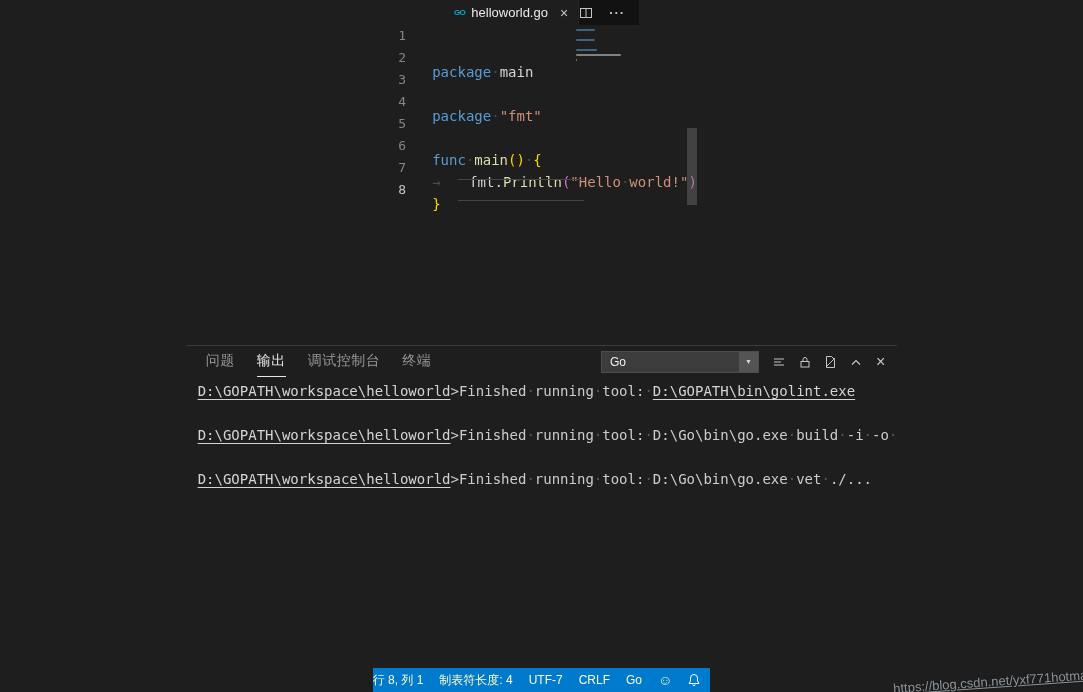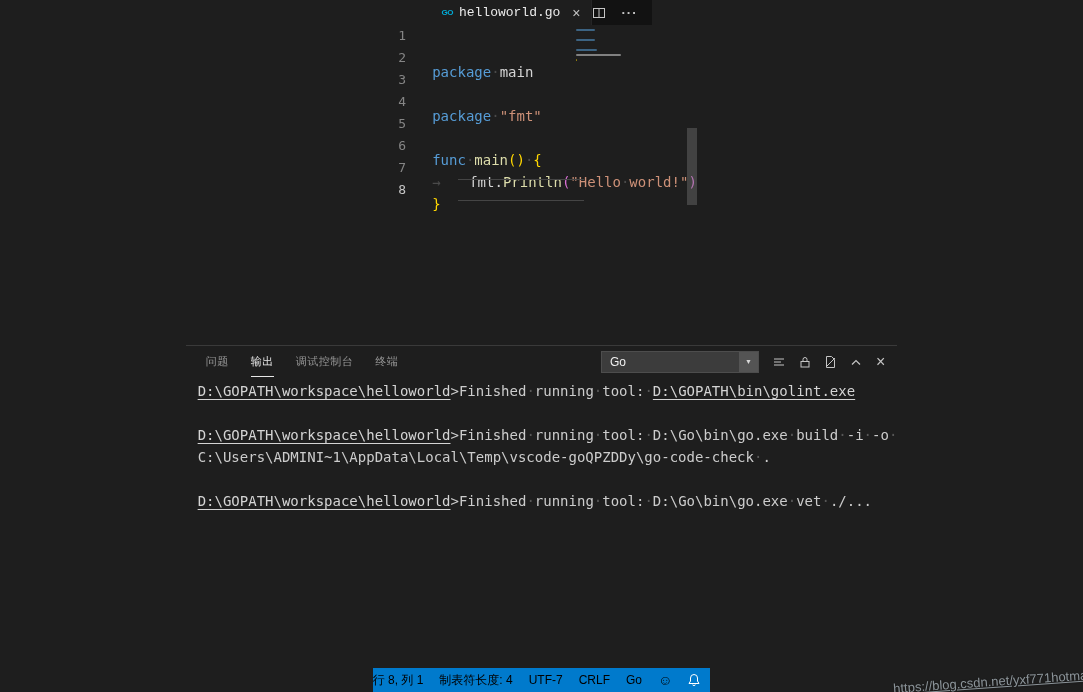--- a/index.html
+++ b/index.html
@@ -4,21 +4,21 @@
 <style>
   * { box-sizing: border-box; margin: 0; padding: 0; }
   html,body { width:1083px; height:692px; overflow:hidden; background:#1e1e1e; }
   body { font-family:"Liberation Sans", sans-serif; }
   .window { position:relative; width:1083px; height:692px; display:flex; flex-direction:column; background:#1e1e1e; overflow:hidden;align-items:center; }
 
   
   .tabbar { height:25px; flex:none; background:#121212; display:flex; align-items:stretch; }
   .tab { display:flex; align-items:center; gap:6px; padding:0 10px; background:#1e1e1e; border-right:1px solid #252526; min-width:130px; cursor:pointer; }
   .go-file-icon { color:#00acd7; font-weight:bold; font-size:8px; letter-spacing:-0.5px; }
-  .tab-label { color:#eaeaea; font-size:13px;font-family:Liberation Mono, monospace; }
+  .tab-label { color:#eaeaea; font-size:13px; }
   .tab-close { color:#c5c5c5; font-size:14px; margin-left:6px; cursor:pointer; }
   .tabbar-actions { margin-left:auto; display:flex; align-items:center; gap:16px; padding-right:14px; }
   .icon-btn { display:flex; align-items:center; justify-content:center; cursor:pointer; }
   .more-glyph { color:#c5c5c5; font-size:13px; font-weight:bold; letter-spacing:1px; }
 
   
   .editor { position:relative; height:320px; flex:none; background:#1e1e1e; overflow:hidden; }
   .code-line { display:flex; height:22px; line-height:22px; font-family:"DejaVu Sans Mono", monospace; font-size:14px; position:relative; }
   .line-num { width:46px; padding-right:26px; text-align:right; color:#858585; font-size:13px; flex:none; }
   .code-line.current .line-num { color:#c6c6c6; }
@@ -26,35 +26,35 @@
   .line-code { white-space:pre; color:#d4d4d4;margin-top:36px; }
   .tk-tab { display:inline-block; width:37px; }
   .minimap { position:absolute; top:4px; right:75px; width:46px; }
   .mm-line { height:2px; margin-bottom:3px; border-radius:1px; }
   .scroll-thumb { position:absolute; right:0; top:103px; width:10px; height:77px; background:rgba(121,121,121,0.4); cursor:pointer; }
 
   
   .panel { height:323px; flex:none; background:#1e1e1e; border-top:1px solid #3a3a3a; display:flex; flex-direction:column; }
   .panel-header { height:31px; flex:none; display:flex; align-items:center; padding:0 12px 0 20px; }
   .panel-tabs { display:flex; gap:22px; height:100%; }
-  .panel-tab { font-size:11px; color:#969696; display:flex; align-items:center; letter-spacing:0.5px; border-bottom:1px solid transparent; cursor:pointer; }
+  .panel-tab { font-size:14px; color:#969696; display:flex; align-items:center; letter-spacing:0.5px; border-bottom:1px solid transparent; cursor:pointer; }
   .panel-tab.active { color:#e7e7e7; border-bottom-color:#e7e7e7; }
   .panel-actions { margin-left:auto; display:flex; align-items:center; gap:13px; }
   .dropdown { width:158px; height:22px; background:#3c3c3c; border:1px solid #4d4d4d; display:flex; align-items:center; padding-left:8px; cursor:pointer; }
   .dd-value { font-size:12px; color:#f0f0f0; }
   .dd-arrow { margin-left:auto; width:19px; height:20px; background:#545454; color:#d8d8d8; font-size:7px; display:flex; align-items:center; justify-content:center; }
   .close-glyph { color:#c5c5c5; font-size:16px; line-height:1; cursor:pointer; }
 
   .output { flex:1; overflow:hidden; padding:3px 0 0 12px; font-family:"DejaVu Sans Mono", monospace; font-size:14px; line-height:22px; color:#cccccc; }
   .out-line { height:22px; white-space:pre; }
   .out-link { text-decoration:underline; text-underline-offset:3px; cursor:pointer; color:#d4d4d4; }
   .ows { color:#575757; }
 
   
-  .statusbar { height:24px; flex:none; background:#007acc; display:flex; align-items:center; color:#000000; font-size:12px; }
+  .statusbar { height:24px; flex:none; background:#007acc; display:flex; align-items:center; color:#fef9c3; font-size:12px; }
   .status-right { margin-left:auto; display:flex; align-items:center; gap:16px; padding-right:10px; }
   #status-items { display:flex; align-items:center; gap:16px; }
   .status-item { cursor:pointer; white-space:nowrap; }
   .status-icon { display:flex; align-items:center; cursor:pointer; font-size:14px; }
 
   
   .watermark { position:absolute; right:-10px; bottom:3px; transform:rotate(-4deg); color:#97a0a6; font-size:13px; text-decoration:underline; opacity:0.9; z-index:6; pointer-events:none; text-shadow:0 0 2px rgba(0,0,0,0.4); }
 
   svg.ic { display:block; }
 </style>
@@ -165,21 +165,20 @@
               <polyline points="3,9.5 7,5.5 11,9.5" fill="none" stroke="#c5c5c5" stroke-width="1.2"></polyline>
             </svg>
         </span>
         <span class="close-glyph">×</span>
       </div>
     </div>
     <div class="output" id="output-lines">
         <div class="out-line"><span class="out-link">D:\GOPATH\workspace\helloworld</span><span>&gt;Finished<span class="ows">·</span>running<span class="ows">·</span>tool:<span class="ows">·</span></span><span class="out-link">D:\GOPATH\bin\golint.exe</span></div>
         <div class="out-line">&nbsp;</div>
         <div class="out-line"><span class="out-link">D:\GOPATH\workspace\helloworld</span><span>&gt;Finished<span class="ows">·</span>running<span class="ows">·</span>tool:<span class="ows">·</span>D:\Go\bin\go.exe<span class="ows">·</span>build<span class="ows">·</span>-i<span class="ows">·</span>-o<span class="ows">·</span></span></div>
-        <div class="out-line"><span>C:\Users\ADMINI~1\AppData\Local\Temp\vscode-goQPZDDy\go-code-check<span class="ows">·</span>.</span></div>
         <div class="out-line">&nbsp;</div>
         <div class="out-line"><span class="out-link">D:\GOPATH\workspace\helloworld</span><span>&gt;Finished<span class="ows">·</span>running<span class="ows">·</span>tool:<span class="ows">·</span>D:\Go\bin\go.exe<span class="ows">·</span>vet<span class="ows">·</span>./...</span></div>
       </div>
   </div>
 
   <div class="statusbar" style="background: rgb(0, 122, 204);">
     <div class="status-right">
       <div id="status-items">
           <span class="status-item">行 8, 列 1</span>
           <span class="status-item">制表符长度: 4</span>

